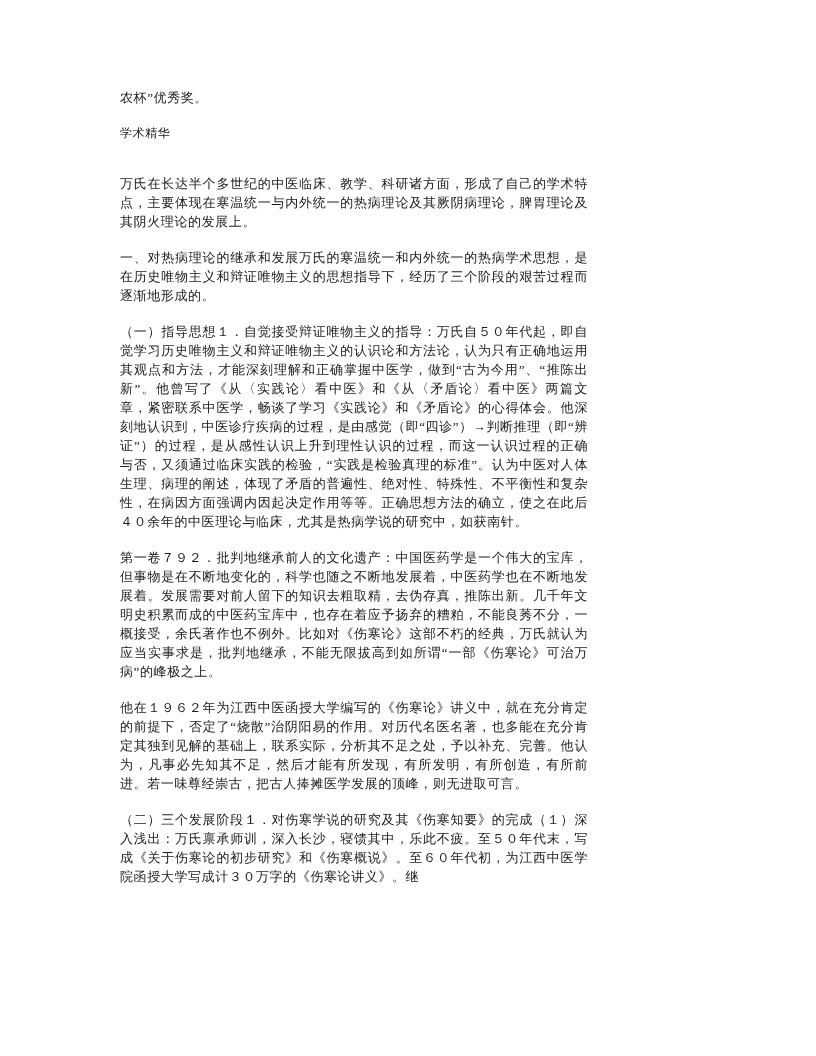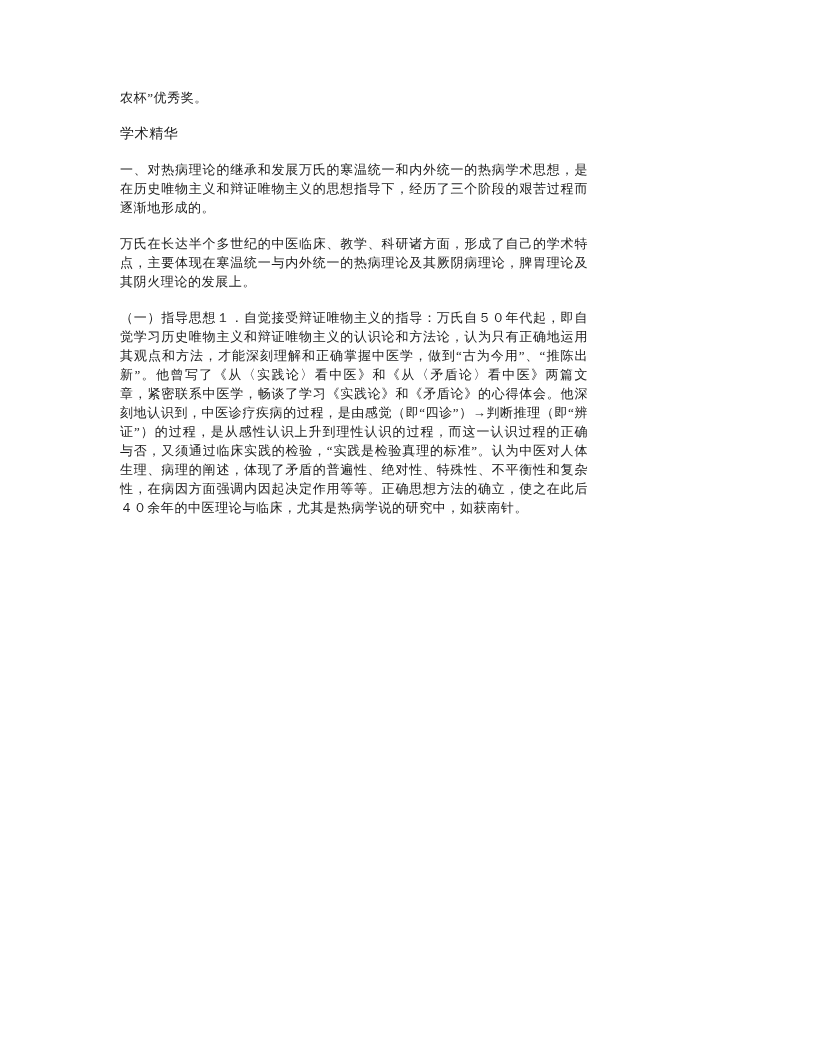--- a/index.html
+++ b/index.html
@@ -23,28 +23,31 @@
   }
   .para {
     font-size: 13px;
     line-height: 19px;
     letter-spacing: 0.6px;
     text-align: justify;
     margin: 0 0 17px 0;
     word-break: break-all;
   }
   .heading {
-    font-size: 14px;
+    font-size: 12px;
     line-height: 19px;
     letter-spacing: 0.6px;
-    margin: 0 0 17px 0;
+    margin: 0 0 31px 0;
   }
 </style>
 </head>
 <body>
 
 <div class="page">
   <p class="para">农杯”优秀奖。</p>
   <p class="heading">学术精华</p>
+  <p class="para">万氏在长达半个多世纪的中医临床、教学、科研诸方面，形成了自己的学术特点，主要体现在寒温统一与内外统一的热病理论及其厥阴病理论，脾胃理论及其阴火理论的发展上。</p>
   <p class="para">一、对热病理论的继承和发展万氏的寒温统一和内外统一的热病学术思想，是在历史唯物主义和辩证唯物主义的思想指导下，经历了三个阶段的艰苦过程而逐渐地形成的。</p>
-  <p class="para">万氏在长达半个多世纪的中医临床、教学、科研诸方面，形成了自己的学术特点，主要体现在寒温统一与内外统一的热病理论及其厥阴病理论，脾胃理论及其阴火理论的发展上。</p>
   <p class="para">（一）指导思想１．自觉接受辩证唯物主义的指导：万氏自５０年代起，即自觉学习历史唯物主义和辩证唯物主义的认识论和方法论，认为只有正确地运用其观点和方法，才能深刻理解和正确掌握中医学，做到“古为今用”、“推陈出新”。他曾写了《从〈实践论〉看中医》和《从〈矛盾论〉看中医》两篇文章，紧密联系中医学，畅谈了学习《实践论》和《矛盾论》的心得体会。他深刻地认识到，中医诊疗疾病的过程，是由感觉（即“四诊”）→判断推理（即“辨证”）的过程，是从感性认识上升到理性认识的过程，而这一认识过程的正确与否，又须通过临床实践的检验，“实践是检验真理的标准”。认为中医对人体生理、病理的阐述，体现了矛盾的普遍性、绝对性、特殊性、不平衡性和复杂性，在病因方面强调内因起决定作用等等。正确思想方法的确立，使之在此后４０余年的中医理论与临床，尤其是热病学说的研究中，如获南针。</p>
+  <p class="para">第一卷７９２．批判地继承前人的文化遗产：中国医药学是一个伟大的宝库，但事物是在不断地变化的，科学也随之不断地发展着，中医药学也在不断地发展着。发展需要对前人留下的知识去粗取精，去伪存真，推陈出新。几千年文明史积累而成的中医药宝库中，也存在着应予扬弃的糟粕，不能良莠不分，一概接受，余氏著作也不例外。比如对《伤寒论》这部不朽的经典，万氏就认为应当实事求是，批判地继承，不能无限拔高到如所谓“一部《伤寒论》可治万病”的峰极之上。</p>
+  <p class="para">他在１９６２年为江西中医函授大学编写的《伤寒论》讲义中，就在充分肯定的前提下，否定了“烧散”治阴阳易的作用。对历代名医名著，也多能在充分肯定其独到见解的基础上，联系实际，分析其不足之处，予以补充、完善。他认为，凡事必先知其不足，然后才能有所发现，有所发明，有所创造，有所前进。若一味尊经崇古，把古人捧摊医学发展的顶峰，则无进取可言。</p>
+  <p class="para">（二）三个发展阶段１．对伤寒学说的研究及其《伤寒知要》的完成（１）深入浅出：万氏禀承师训，深入长沙，寝馈其中，乐此不疲。至５０年代末，写成《关于伤寒论的初步研究》和《伤寒概说》。至６０年代初，为江西中医学院函授大学写成计３０万字的《伤寒论讲义》。继</p>
 </div>
 
 </body></html>

